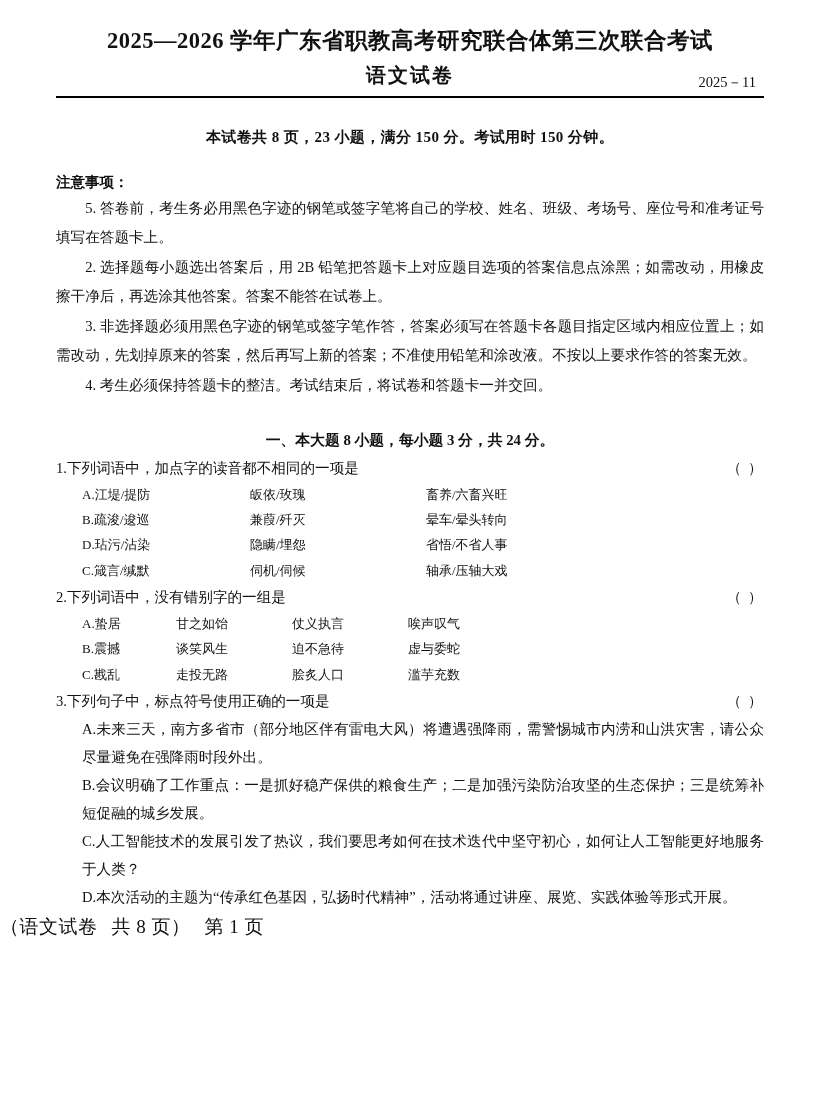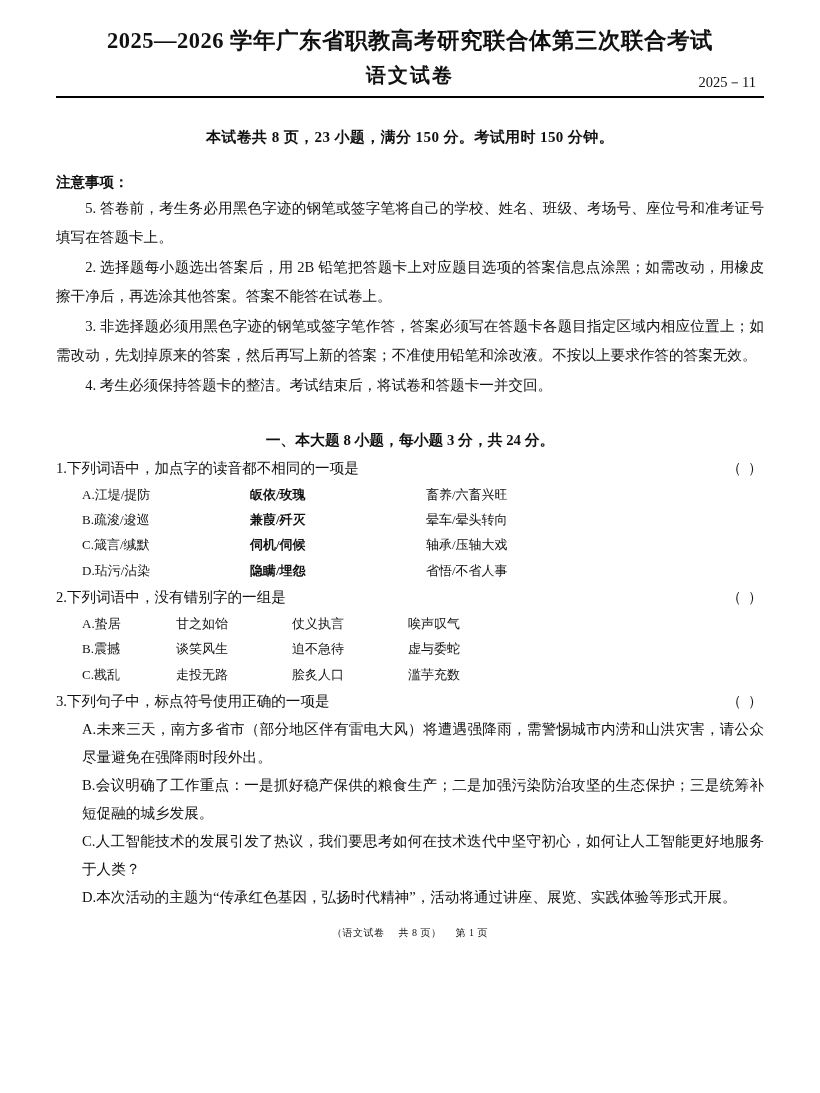--- a/index.html
+++ b/index.html
@@ -91,35 +91,34 @@
   .opts-row {
     font-size: 13px;
     line-height: 1.95;
     display: flex;
     padding-left: 26px;
   }
   .opts-row .col {
     flex: 0 0 auto;
   }
   .c1 { width: 168px; }
-  .c2 { width: 176px; font-weight: bold; }
+  .c2 { width: 176px; }
   .c3 { width: auto; text-align: center; }
   .opt-block {
     font-size: 14.6px;
     line-height: 1.92;
     padding-left: 26px;
     text-align: justify;
   }
   .footer {
     position: absolute;
     left: 0;
     right: 0;
     bottom: 14px;
-    text-align: center;
-    font-size: 10px;
+    font-size: 19px;
     letter-spacing: 0.5px;
   }
   .footer .gap { display: inline-block; width: 14px; }
   .nowrap { white-space: nowrap; }
 </style>
 </head>
 <body>
 
 <div class="page">
 
@@ -147,28 +146,28 @@
     <div class="col c1"><span>A.</span><span>江堤/提防</span></div>
     <div class="col c2"><span>皈依/玫瑰</span></div>
     <div class="col c3"><span>畜养/六畜兴旺</span></div>
   </div>
   <div class="opts-row">
     <div class="col c1"><span>B.</span><span>疏浚/逡巡</span></div>
     <div class="col c2"><span>兼葭/歼灭</span></div>
     <div class="col c3"><span>晕车/晕头转向</span></div>
   </div>
   <div class="opts-row">
+    <div class="col c1"><span>D.</span><span>玷污/沾染</span></div>
+    <div class="col c2"><span>隐瞒/埋怨</span></div>
+    <div class="col c3"><span>省悟/不省人事</span></div>
+  </div>
+  <div class="opts-row">
     <div class="col c1"><span>C.</span><span>箴言/缄默</span></div>
     <div class="col c2"><span>伺机/伺候</span></div>
     <div class="col c3"><span>轴承/压轴大戏</span></div>
-  </div>
-  <div class="opts-row">
-    <div class="col c1"><span>D.</span><span>玷污/沾染</span></div>
-    <div class="col c2"><span>隐瞒/埋怨</span></div>
-    <div class="col c3"><span>省悟/不省人事</span></div>
   </div>
 
   <div class="q-line">
     <span>2.</span><span>下列词语中，没有错别字的一组是</span>
     <span class="q-brackets">（    ）</span>
   </div>
   <div class="opts-row">
     <div class="col" style="width:94px"><span>A.</span><span>蛰居</span></div>
     <div class="col" style="width:116px"><span>甘之如饴</span></div>
     <div class="col" style="width:116px"><span>仗义执言</span></div>

